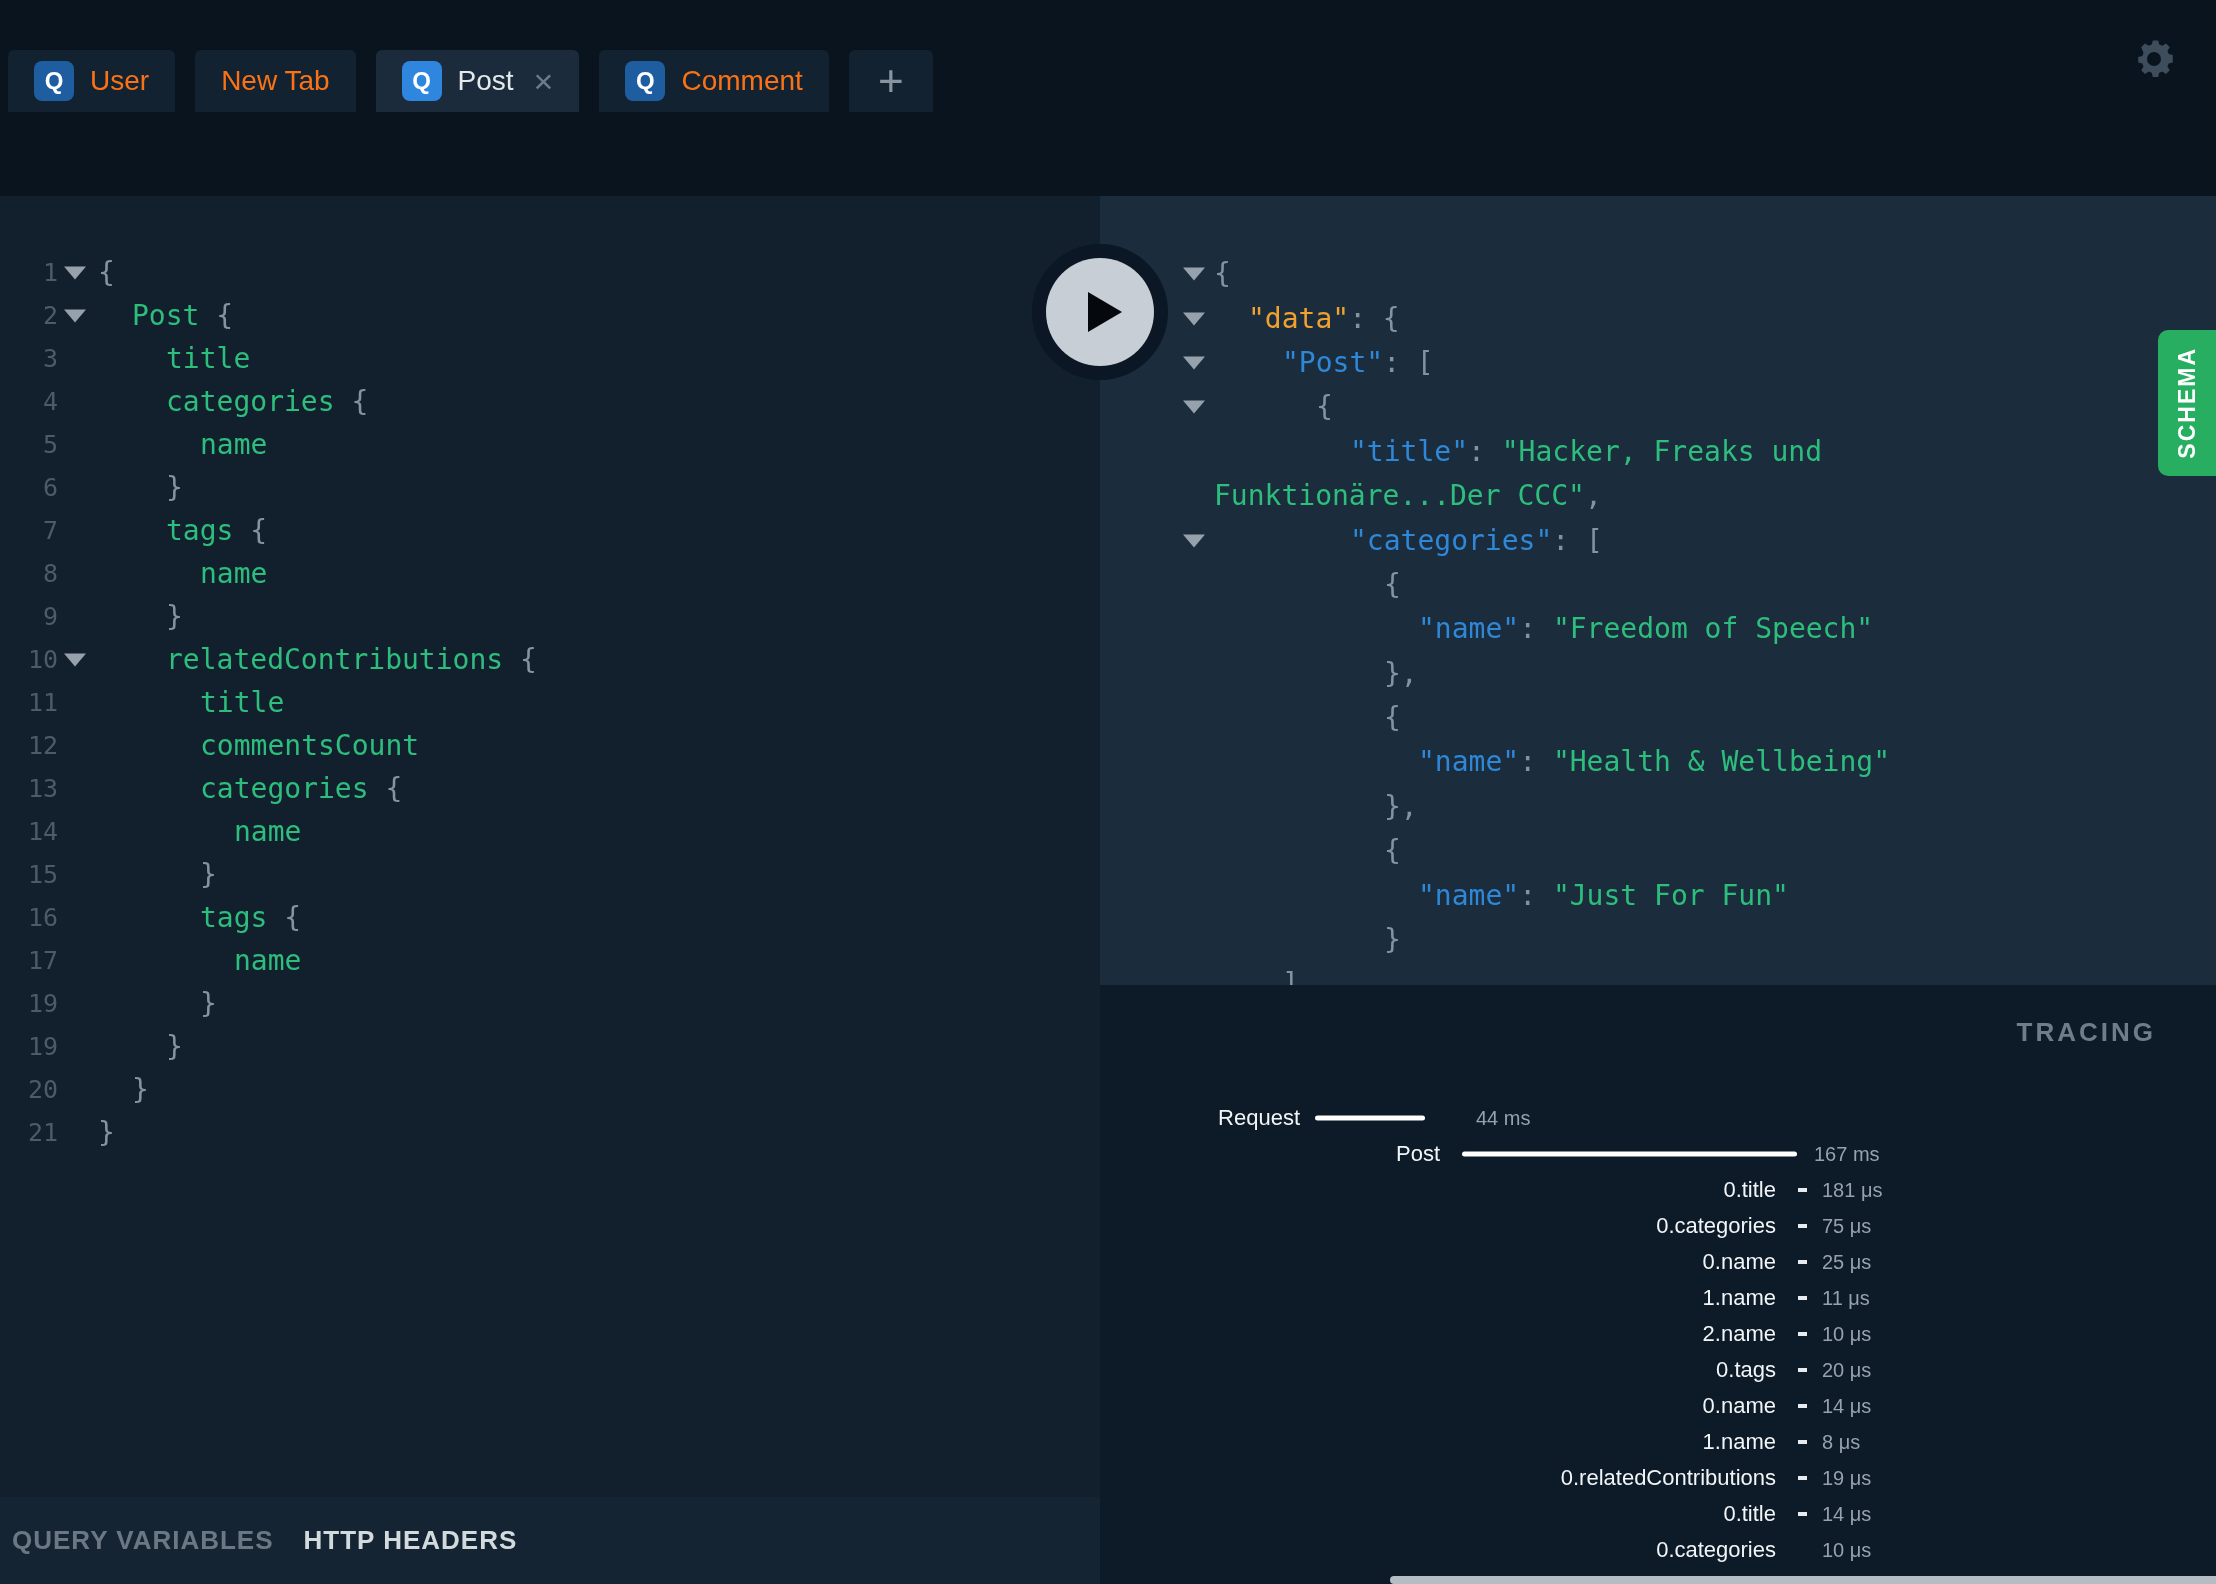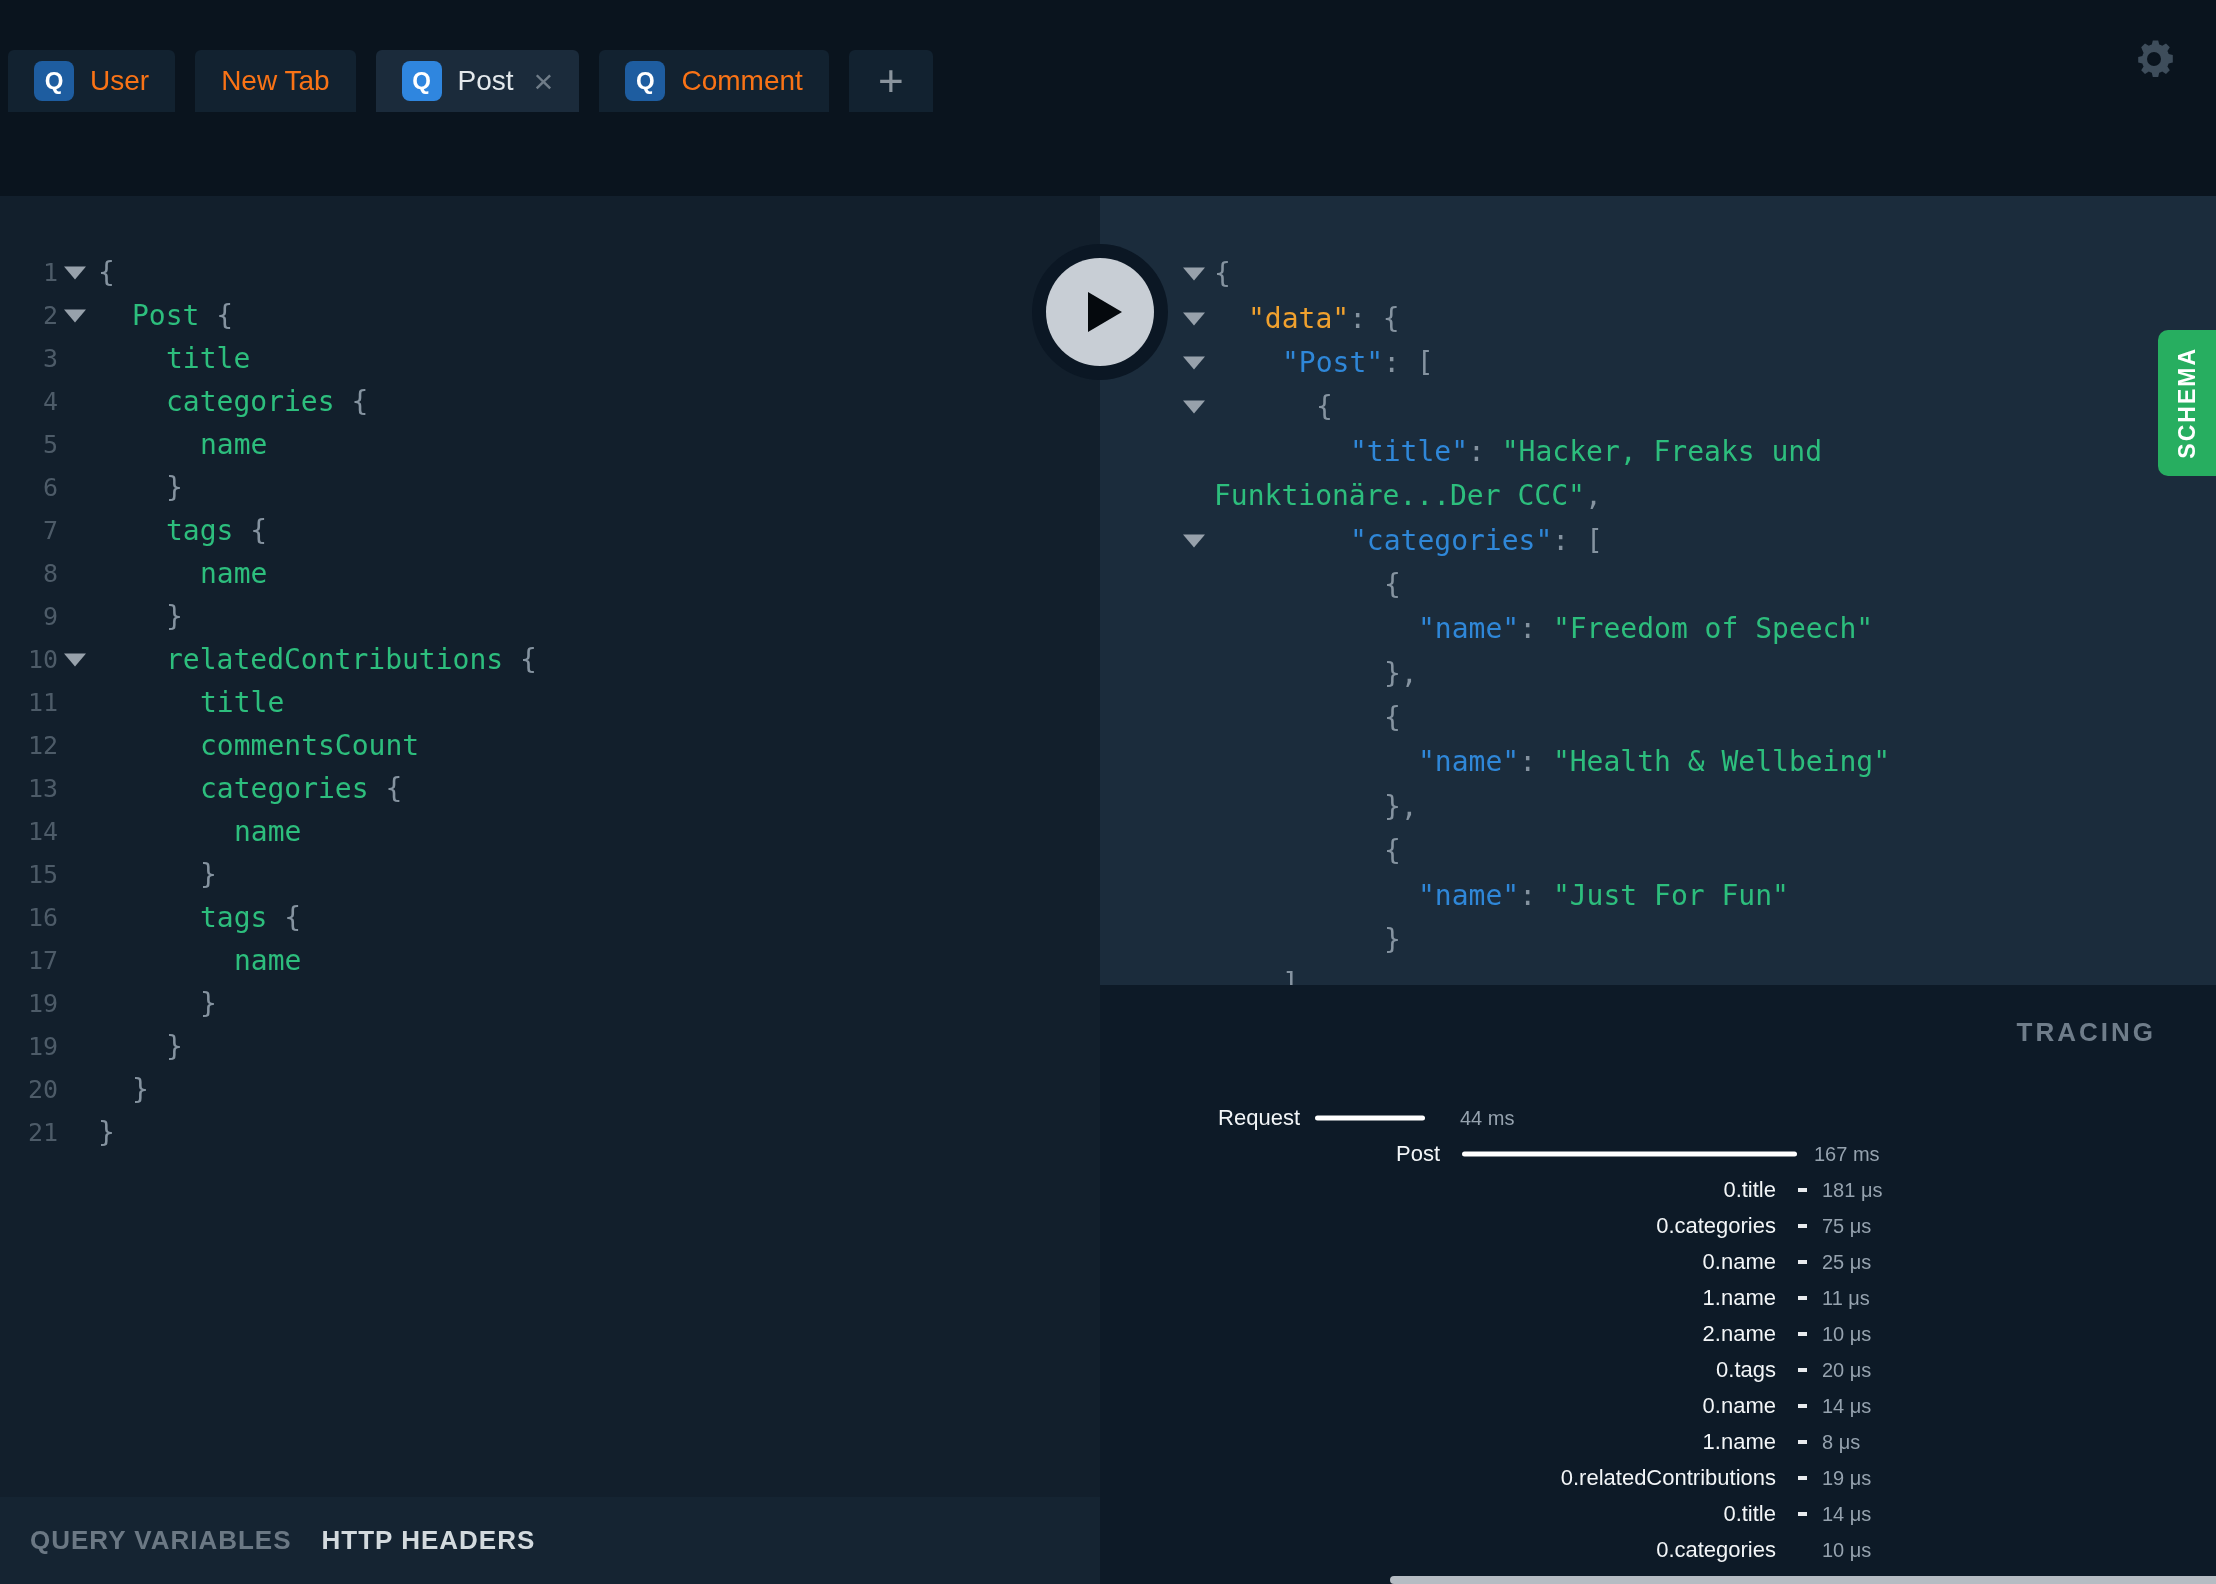--- a/index.html
+++ b/index.html
@@ -54,21 +54,21 @@
   .ed-code{position:absolute;left:98px;top:50%;transform:translateY(-50%);
        font-family:"DejaVu Sans Mono",monospace;font-size:28px;white-space:pre;}
   .seg-field{color:#2dbe7d;}
   .seg-punc{color:#8593a0;}
   .seg-key{color:#2f87d8;}
   .seg-root{color:#f0a12e;}
   .seg-str{color:#2dbe7d;}
 
   #bottombar{position:absolute;left:0;top:1497px;width:1100px;height:87px;background:#152432;
        display:flex;align-items:center;}
-  #qv-label{color:#6b7884;font-size:26px;letter-spacing:1px;font-weight:bold;margin-left:30px;}
+  #qv-label{color:#6b7884;font-size:26px;letter-spacing:1px;font-weight:bold;margin-left:12px;}
   #hh-label{color:#d3dade;font-size:26px;letter-spacing:1px;font-weight:bold;margin-left:30px;}
 
   
   #response-pane{position:absolute;left:1100px;top:196px;width:1116px;height:789px;
        background:#1b2c3c;overflow:hidden;}
   #response-code{position:absolute;left:0;top:55px;width:100%;}
   .rs-line{position:relative;height:44.4px;}
   .rs-arrow{left:83px;}
   .rs-code{position:absolute;left:114px;top:50%;transform:translateY(-50%);
        font-family:"DejaVu Sans Mono",monospace;font-size:28px;white-space:pre;}
@@ -98,21 +98,21 @@
   .tr-label{position:absolute;top:50%;transform:translateY(-50%);white-space:nowrap;
        color:#f2f5f7;font-size:22px;}
   .tr-value{position:absolute;top:50%;transform:translateY(-50%);white-space:nowrap;
        color:#95a2ae;font-size:20px;}
   .tr-bar{position:absolute;top:50%;transform:translateY(-50%);height:5px;background:#ffffff;
        border-radius:3px;}
   .tr-dash{position:absolute;top:50%;transform:translateY(-50%);width:9px;height:4px;
        background:#e8ebee;left:698px;}
   .k-request .tr-label{right:916px;}
   .k-request .tr-bar{left:215px;width:110px;}
-  .k-request .tr-value{left:360px;}
+  .k-request .tr-value{left:376px;}
   .k-post .tr-label{right:776px;}
   .k-post .tr-bar{left:362px;width:335px;}
   .k-post .tr-value{left:714px;}
   .k-field .tr-label{right:440px;}
   .k-field .tr-value{left:722px;}
   #tracing-scrollbar{position:absolute;left:290px;right:0;bottom:0;height:8px;
        background:#b5bcc3;border-radius:4px 0 0 4px;}
 </style>
 </head>
 <body>

